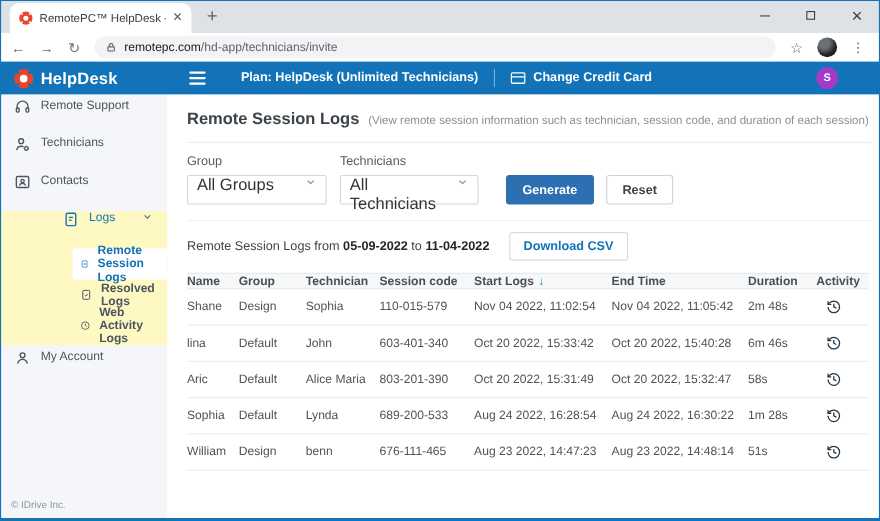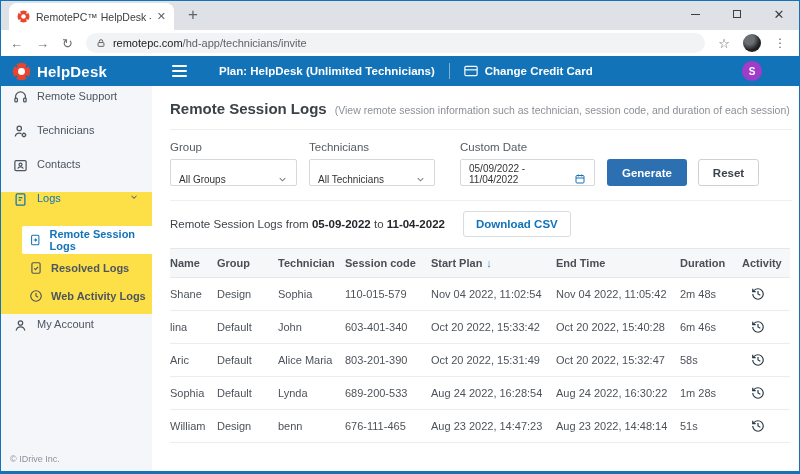--- a/index.html
+++ b/index.html
@@ -40,51 +40,51 @@
   .cc-link { display:flex; align-items:flex-end; gap:7px; font-size:11.5px; font-weight:600; }
   .user-avatar { margin-left:auto; margin-right:26px; width:20px; height:20px; border-radius:50%; background:#a03cc9; color:#fff; font-size:10px; font-weight:bold; display:flex; align-items:center; justify-content:center; }
 
   
   .main { display:flex; height:385px; }
   .sidebar { width:152px; background:#f4f6f9; position:relative; padding-top:4px; flex-shrink:0; }
   .content { flex:1; background:#fff; padding:0 8px 0 18px; }
 
   
   .side-item { display:flex; gap:9px; padding:0 13px; height:34px; font-size:11px; font-weight:400; color:#4d5560; cursor:pointer; }
-  .logs-group { background:#fde047; padding-bottom:4px; }
+  .logs-group { background:#fef9c3; padding-bottom:4px;padding-left:44px; }
   .side-item.blue { color:#1273b9; }
   .side-chevron { margin-left:auto; }
   .sub-item { display:flex; align-items:center; gap:8px; padding-left:29px; height:28px; font-size:11px; font-weight:600; color:#4d5560; cursor:pointer; }
   .sub-item.active { background:#fff; color:#1273b9; margin-left:22px; padding-left:7px; border-radius:2px 0 0 2px; }
   .side-footer { position:absolute; bottom:7px; left:10px; font-size:9px; color:#8a939e; }
 
   
   .page-head { padding-top:14px; padding-bottom:12px; border-bottom:1px solid #ededed; display:flex; align-items:baseline; gap:8px; flex-wrap:nowrap; }
   .page-title { font-size:15px; font-weight:700; color:#3b4248; white-space:nowrap; }
   .page-sub { font-size:10.5px; color:#8b9096; white-space:nowrap; }
 
   .filters { display:flex; align-items:flex-end; padding:11px 0 14px; border-bottom:1px solid #f0f0f0; }
   .fblock { display:flex; flex-direction:column; gap:6px; }
   .flabel { font-size:11.5px; color:#555b62; }
-  .control { height:27px; border:1px solid #d6d8da; border-radius:2px; background:#fff; display:flex; align-items:flex-end; padding:0 8px; font-size:10px; color:#333; gap:6px; }
+  .control { height:27px; border:1px solid #d6d8da; border-radius:2px; background:#fff; display:flex; align-items:flex-start; padding:0 8px; font-size:15px; color:#333; gap:6px; }
   .ctrl-group { width:127px; margin-right:12px; }
   .ctrl-tech { width:126px; margin-right:25px; }
   .ctrl-date { width:135px; margin-right:12px; }
   .control .tail { margin-left:auto; display:flex; align-items:center; }
   .btn-generate { height:27px; padding:0 15px; background:#2d70b2; color:#fff; font-size:11.5px; font-weight:700; border:none; border-radius:3px; margin-right:11px; cursor:pointer; }
   .btn-reset { height:27px; padding:0 14px; background:#fff; color:#3b4248; font-size:11.5px; font-weight:700; border:1px solid #cfd1d4; border-radius:3px; cursor:pointer; }
 
   .summary { display:flex; align-items:center; gap:18px; padding:10px 0 11px; }
   .summary-text { font-size:11.5px; color:#3f454c; }
   .summary-text b { color:#22262b; }
   .btn-csv { height:26px; padding:0 12px; background:#fff; border:1px solid #d9dbde; border-radius:3px; color:#1273b9; font-size:11.5px; font-weight:700; cursor:pointer; }
 
   .table { width:620px; }
   .trow { display:grid; grid-template-columns:47px 61px 67px 86px 125px 124px 62px 48px; align-items:center; }
-  .thead { background:#f6f7f8; border-top:1px solid #e7e7e7; border-bottom:1px solid #e7e7e7; height:30px; font-size:11px; font-weight:700; color:#4a4f55; }
+  .thead { background:#f6f7f8; border-top:1px solid #e7e7e7; border-bottom:1px solid #e7e7e7; height:15px; font-size:11px; font-weight:700; color:#4a4f55; }
   .tbody-row { height:33px; border-bottom:1px solid #ececec; font-size:11px; color:#4d535a; }
   .sort-arrow { color:#2f8fd8; margin-left:4px; font-size:11px; }
   .cell-activity { display:flex; padding-left:9px; }
   .hist-btn { background:none; border:none; cursor:pointer; padding:0; display:flex; }
 
   svg { display:block; }
 </style>
 </head>
 <body>
 
@@ -262,53 +262,41 @@
         <span class="flabel">Technicians</span>
         <div class="control ctrl-tech">
           <span>All Technicians</span>
           <span class="tail">
               <svg width="11" height="11" viewBox="0 0 24 24" fill="none" stroke="#7a8088" stroke-width="2.2">
                 <polyline points="6 9 12 15 18 9"></polyline>
               </svg>
             </span>
         </div>
       </div>
-      <div class="fblock">
-        <span class="flabel">Custom Date</span>
-        <div class="control ctrl-date">
-          <span>05/09/2022 - 11/04/2022</span>
-          <span class="tail">
-              <svg width="12" height="12" viewBox="0 0 24 24" fill="none" stroke="#1273b9" stroke-width="2">
-                <rect x="4" y="5" width="16" height="15" rx="2"></rect>
-                <path d="M4 10h16M8.5 3v4M15.5 3v4"></path>
-              </svg>
-            </span>
-        </div>
-      </div>
       <button class="btn-generate">Generate</button>
       <button class="btn-reset">Reset</button>
     </div>
 
     <div class="summary">
       <span class="summary-text">
         <span>Remote Session Logs from</span>
         <b>05-09-2022</b>
         <span>to</span>
         <b>11-04-2022</b>
       </span>
       <button class="btn-csv">Download CSV</button>
     </div>
 
     <div class="table">
       <div class="trow thead">
         <span>Name</span>
         <span>Group</span>
         <span>Technician</span>
         <span>Session code</span>
-        <span><span>Start Plan</span><span class="sort-arrow">↓</span></span>
+        <span><span>Start Logs</span><span class="sort-arrow">↓</span></span>
         <span>End Time</span>
         <span>Duration</span>
         <span>Activity</span>
       </div>
 
       <div class="trow tbody-row">
         <span>Shane</span>
         <span>Design</span>
         <span>Sophia</span>
         <span>110-015-579</span>

